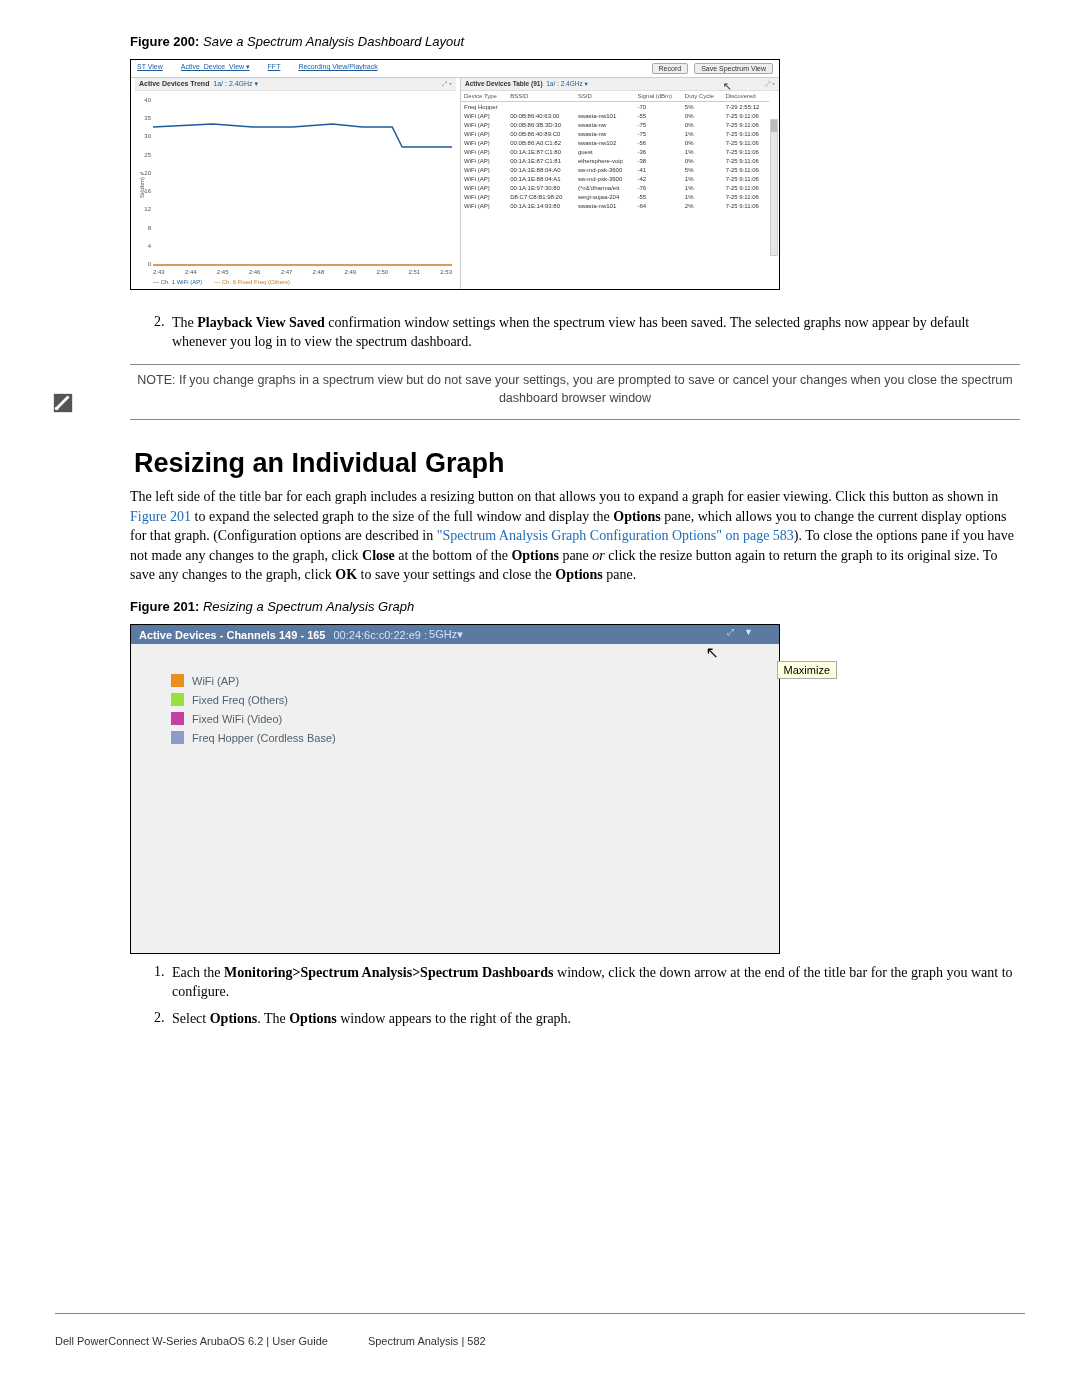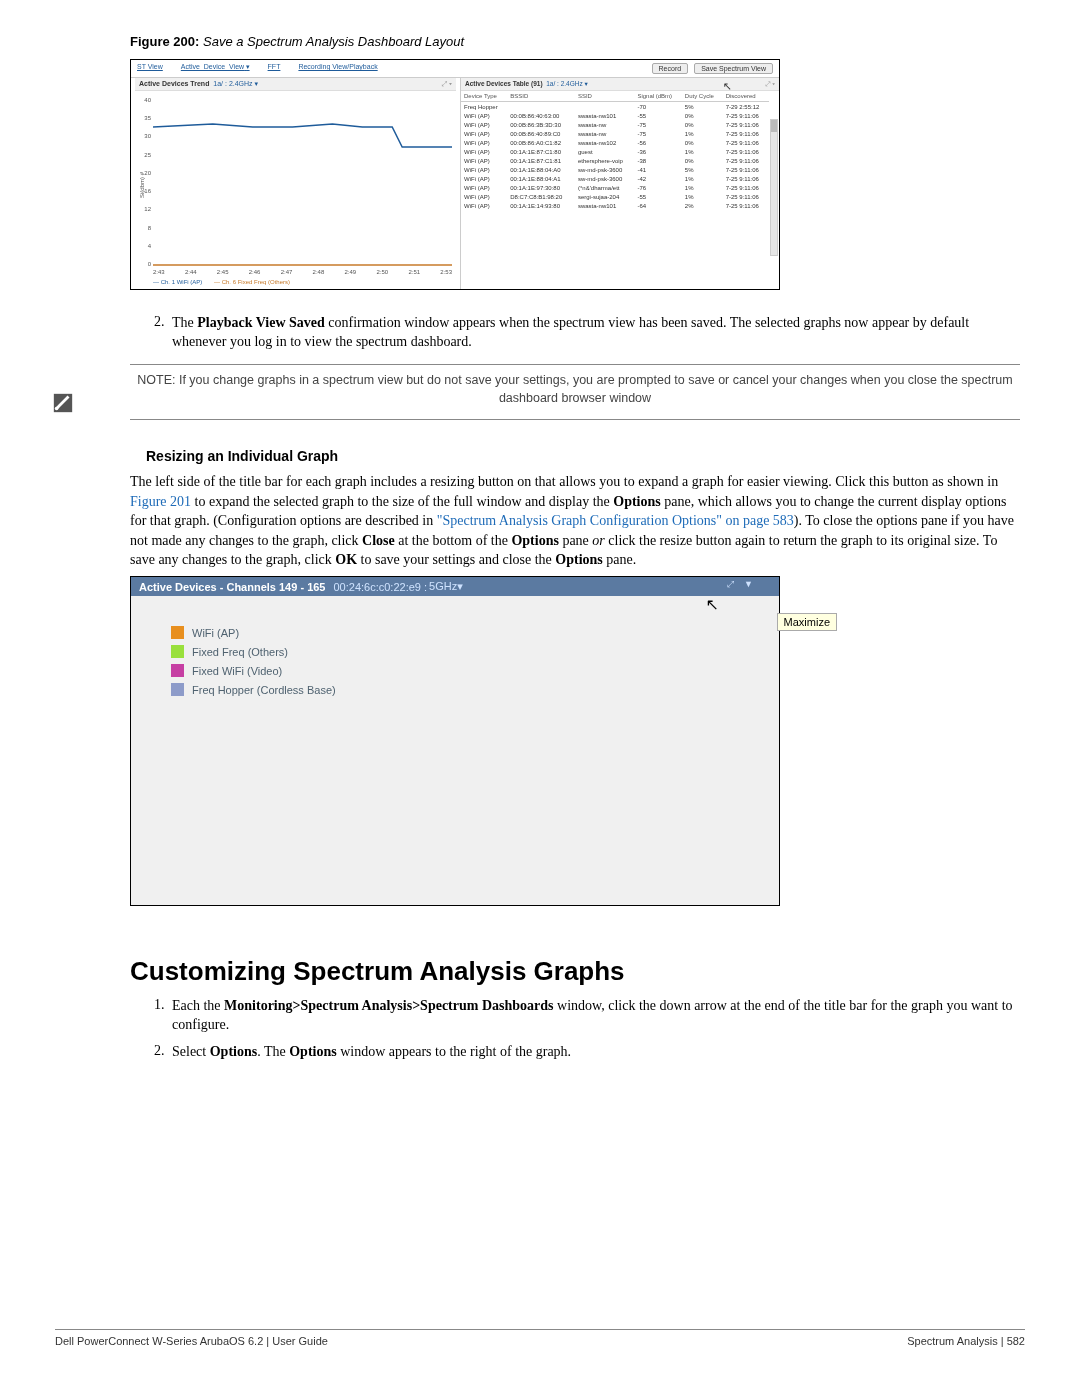--- a/index.html
+++ b/index.html
@@ -139,23 +139,23 @@
   .note-block {
     font-family: Arial, Helvetica, sans-serif;
     font-size: 12.5px;
     color: #444;
     line-height: 1.45;
     text-align: center;
   }
 
   h3 {
     font-family: Arial, Helvetica, sans-serif;
-    font-size: 14px;
+    font-size: 27px;
     font-weight: bold;
-    margin: 28px 0 8px 16px;
+    margin: 28px 0 8px 4px;
   }
   h2 {
     font-family: Arial, Helvetica, sans-serif;
     font-size: 26px;
     font-weight: bold;
     margin: 50px 0 8px 0;
   }
   p.body {
     line-height: 1.4;
     margin-bottom: 6px;
@@ -268,26 +268,26 @@
   }
   .lg-row { display: flex; align-items: center; gap: 8px; margin-bottom: 6px; }
   .sw { width: 13px; height: 13px; flex-shrink: 0; }
 
   .footer {
     position: absolute;
     bottom: 50px;
     left: 55px;
     right: 55px;
     border-top: 1px solid #888;
-    padding-top: 5px;
+    padding-top: 21px;
     font-family: Arial, Helvetica, sans-serif;
     font-size: 11px;
     color: #333;
     display: flex;
-    justify-content: space-between;
+    gap: 40px;
   }
 </style>
 </head>
 <body>
 
 <div class="page">
 
   <div class="figure-caption">
     <b>Figure 200:</b>
     <i>Save a Spectrum Analysis Dashboard Layout</i>
@@ -471,39 +471,43 @@
             <div class="tbl-scroll-thumb"></div>
           </div>
         </div>
       </div>
     </div>
   </div>
 
   <div class="ol-item">
     <span class="num">2.</span>
     <span class="txt">
-      <span>The </span><b>Playback View Saved</b><span> confirmation window appears when the spectrum view has been saved. The selected graphs now appear by default whenever you log in to view the spectrum dashboard.</span>
+      <span>The </span><b>Playback View Saved</b><span> confirmation window settings when the spectrum view has been saved. The selected graphs now appear by default whenever you log in to view the spectrum dashboard.</span>
     </span>
   </div>
 
   <hr class="divider">
   <svg class="note-icon" viewBox="0 0 24 24" style="top: 392px;">
     <rect x="2" y="2" width="20" height="20" fill="#555"></rect>
     <path d="M 5 18 L 18 5" stroke="#fff" stroke-width="3" fill="none"></path>
     <circle cx="5" cy="18" r="2" fill="#fff"></circle>
   </svg>
   <div class="note-block">NOTE: If you change graphs in a spectrum view but do not save your settings, you are prompted to save or cancel your changes when you close the spectrum dashboard browser window</div>
   <hr class="divider">
 
   <h3>Resizing an Individual Graph</h3>
 
   <p class="body">
     <span>The left side of the title bar for each graph includes a resizing button on that allows you to expand a graph for easier viewing. Click this button as shown in </span><a class="link">Figure 201</a><span> to expand the selected graph to the size of the full window and display the </span><b>Options</b><span> pane, which allows you to change the current display options for that graph. (Configuration options are described in </span><a class="link">"Spectrum Analysis Graph Configuration Options" on page 583</a><span>). To close the options pane if you have not made any changes to the graph, click </span><b>Close</b><span> at the bottom of the </span><b>Options</b><span> pane </span><i>or</i><span> click the resize button again to return the graph to its original size. To save any changes to the graph, click </span><b>OK</b><span> to save your settings and close the </span><b>Options</b><span> pane.</span>
   </p>
 
+  <div class="figure-caption" style="margin-top:14px">
+    <b>Figure 201:</b>
+    <i>Resizing a Spectrum Analysis Graph</i>
+  </div>
 
   <div class="fig201">
     <div class="f201-title">
       <b>Active Devices - Channels 149 - 165</b>
       <span class="mac">00:24:6c:c0:22:e9 :</span>
       <span class="sel2">5GHz▾</span>
       <span class="right-icons">
         <span>⤢</span>
         <span>▼</span>
       </span>
@@ -525,21 +529,20 @@
             <span>Fixed WiFi (Video)</span>
           </div>
         <div class="lg-row">
             <span class="sw" style="background:#8d9bc9"></span>
             <span>Freq Hopper (Cordless Base)</span>
           </div>
       </div>
     </div>
   </div>
 
-  <h2>Customizing Spectrum Analysis Graphs</h2>
 
 
   <div class="ol-item" style="margin-top:10px">
     <span class="num">1.</span>
     <span class="txt">
       <span>Each the </span><b>Monitoring&gt;Spectrum Analysis&gt;Spectrum Dashboards</b><span> window, click the down arrow at the end of the title bar for the graph you want to configure.</span>
     </span>
   </div>
   <div class="ol-item">
     <span class="num">2.</span>

